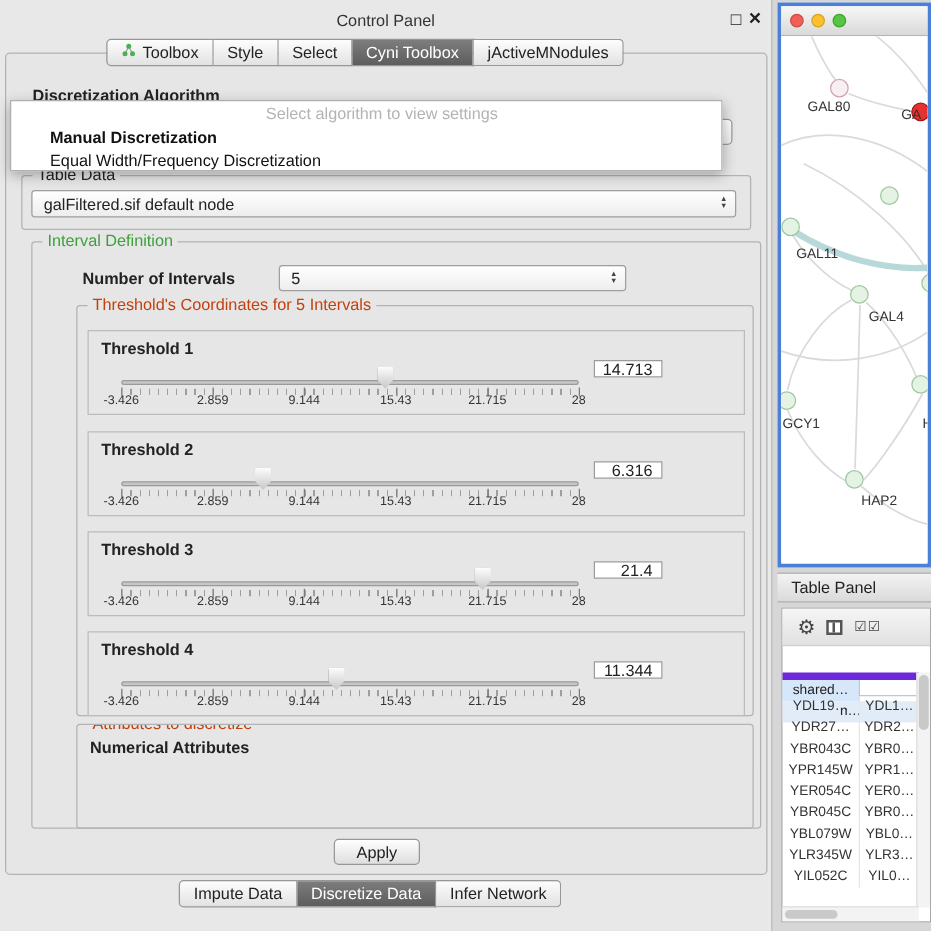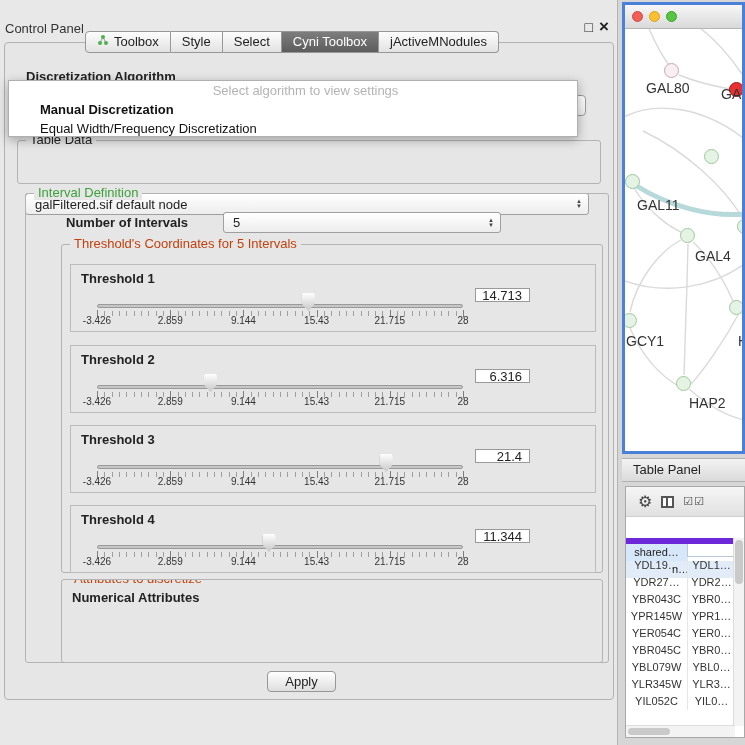--- a/index.html
+++ b/index.html
@@ -1,21 +1,21 @@
 <!DOCTYPE html>
 <html><head>
 <meta charset="utf-8">
 <style>
   * { margin:0; padding:0; box-sizing:border-box; }
   body { font-family:"Liberation Sans", sans-serif; background:#c9c9c9; }
   .screen { position:relative; width:745px; height:745px; background:#d6d6d6; overflow:hidden; font-size:13px; color:#222; }
 
   
   .control-panel { position:absolute; left:0; top:0; width:618px; height:745px; background:#e8e8e8; border-right:1px solid #b4b4b4; }
-  .cp-titlebar { position:absolute; left:0; top:16px; width:100%; height:26px; padding:5px 5px; color:#333; }
+  .cp-titlebar { position:absolute; left:0; top:4px; width:100%; height:26px; padding:5px 5px; color:#333;text-align:center; }
   .win-icons { position:absolute; right:8px; top:3px; display:flex; gap:6px; align-items:center; }
   .win-icons span { font-size:14px; color:#222; cursor:default; }
   .win-icons .close { font-weight:bold; font-size:17px; line-height:14px; }
 
   .cp-frame { position:absolute; left:4px; top:42px; width:610px; height:658px; border:1px solid #b2b2b2; border-radius:4px; background:#e6e6e6; }
 
   
   .tabstrip { position:absolute; left:85px; top:31px; height:22px; display:flex; z-index:3; }
   .tab { display:flex; align-items:center; gap:5px; padding:0 11px; font-size:13px; line-height:20px;
          background:linear-gradient(#fdfdfd,#e2e2e2); border:1px solid #979797; border-left:none; color:#222; cursor:default; }
@@ -74,21 +74,21 @@
   
   .network-window { position:absolute; left:622px; top:2px; width:123px; height:452px; border:3px solid #4a80d8; background:#fff; }
   .nw-titlebar { position:relative; height:24px; background:linear-gradient(#f7f7f7,#d9d9d9); border-bottom:1px solid #b5b5b5; display:flex; align-items:center; gap:6px; padding-left:7px; }
   .light { width:11px; height:11px; border-radius:50%; }
   .light.red { background:#f15f57; border:1px solid #ce4a40; }
   .light.yellow { background:#fbbf2f; border:1px solid #d9a31c; }
   .light.green { background:#58c443; border:1px solid #3da52c; }
   .nw-canvas { position:relative; width:100%; height:421px; overflow:hidden; background:#fff; }
   .nw-canvas svg { position:absolute; left:0; top:0; }
   .net-node { position:absolute; width:15px; height:15px; border-radius:50%; }
-  .net-label { position:absolute; font-size:14px; color:#333; white-space:nowrap; }
+  .net-label { position:absolute; font-size:11px; color:#333; white-space:nowrap; }
 
   .tp-titlebar { position:absolute; left:622px; top:458px; width:123px; height:24px; background:linear-gradient(#f3f3f3,#dadada);
         border-top:1px solid #b0b0b0; border-bottom:1px solid #b0b0b0; line-height:22px; padding-left:11px; color:#222; }
 
   .table-panel { position:absolute; left:625px; top:486px; width:120px; height:252px; background:#fff; border:1px solid #a8a8a8; }
   .tp-toolbar { position:relative; height:30px; background:linear-gradient(#f5f5f5,#e1e1e1); border-bottom:1px solid #cfcfcf;
         display:flex; align-items:center; gap:9px; padding-left:12px; }
   .gear { font-size:16px; color:#444; }
   .cols-icon { width:13px; height:12px; border:2px solid #555; position:relative; background:#fff; }
   .cols-icon::after { content:""; position:absolute; left:3px; top:0; width:2px; height:100%; background:#555; }
@@ -159,21 +159,21 @@
     <div class="combo-sliver"></div>
 
     <div class="popup">
       <div class="popup-hint">Select algorithm to view settings</div>
       <div class="popup-item bold">Manual Discretization</div>
       <div class="popup-item">Equal Width/Frequency Discretization</div>
     </div>
 
     <div class="group" style="left:17px; top:140px; width:584px; height:44px;">
       <span class="group-label">Table Data</span>
-      <div class="combo" style="left:7px; top:11px; width:564px; height:22px;margin-top:41px;">
+      <div class="combo" style="left:7px; top:11px; width:564px; height:22px;">
         <span>galFiltered.sif default node</span>
         <span class="combo-arrows">
           <span>▲</span>
             <span>▼</span>
         </span>
       </div>
     </div>
 
     <div class="group" style="left:25px; top:193px; width:584px; height:470px;">
       <span class="group-label green">Interval Definition</span>
@@ -276,20 +276,34 @@
         </div>
 
       <div class="group" style="left:35px; top:385px; width:542px; height:84px; overflow:hidden;">
         <span class="group-label blue">Attributes to discretize</span>
         <div class="attr-title">Numerical Attributes</div>
       </div>
     </div>
 
     <div class="apply-btn">Apply</div>
 
+    <div class="tabstrip bottom-tabstrip" id="bottom-tabs">
+        <div class="tab">
+
+    <span class="tab-label">Impute Data</span>
+  </div>
+        <div class="tab active">
+
+    <span class="tab-label">Discretize Data</span>
+  </div>
+        <div class="tab">
+
+    <span class="tab-label">Infer Network</span>
+  </div>
+      </div>
   </div>
 
   <div class="network-window">
     <div class="nw-titlebar">
       <span class="light red"></span>
       <span class="light yellow"></span>
       <span class="light green"></span>
     </div>
     <div class="nw-canvas" id="net-canvas">
       <svg width="117" height="421" viewBox="0 0 117 421">

